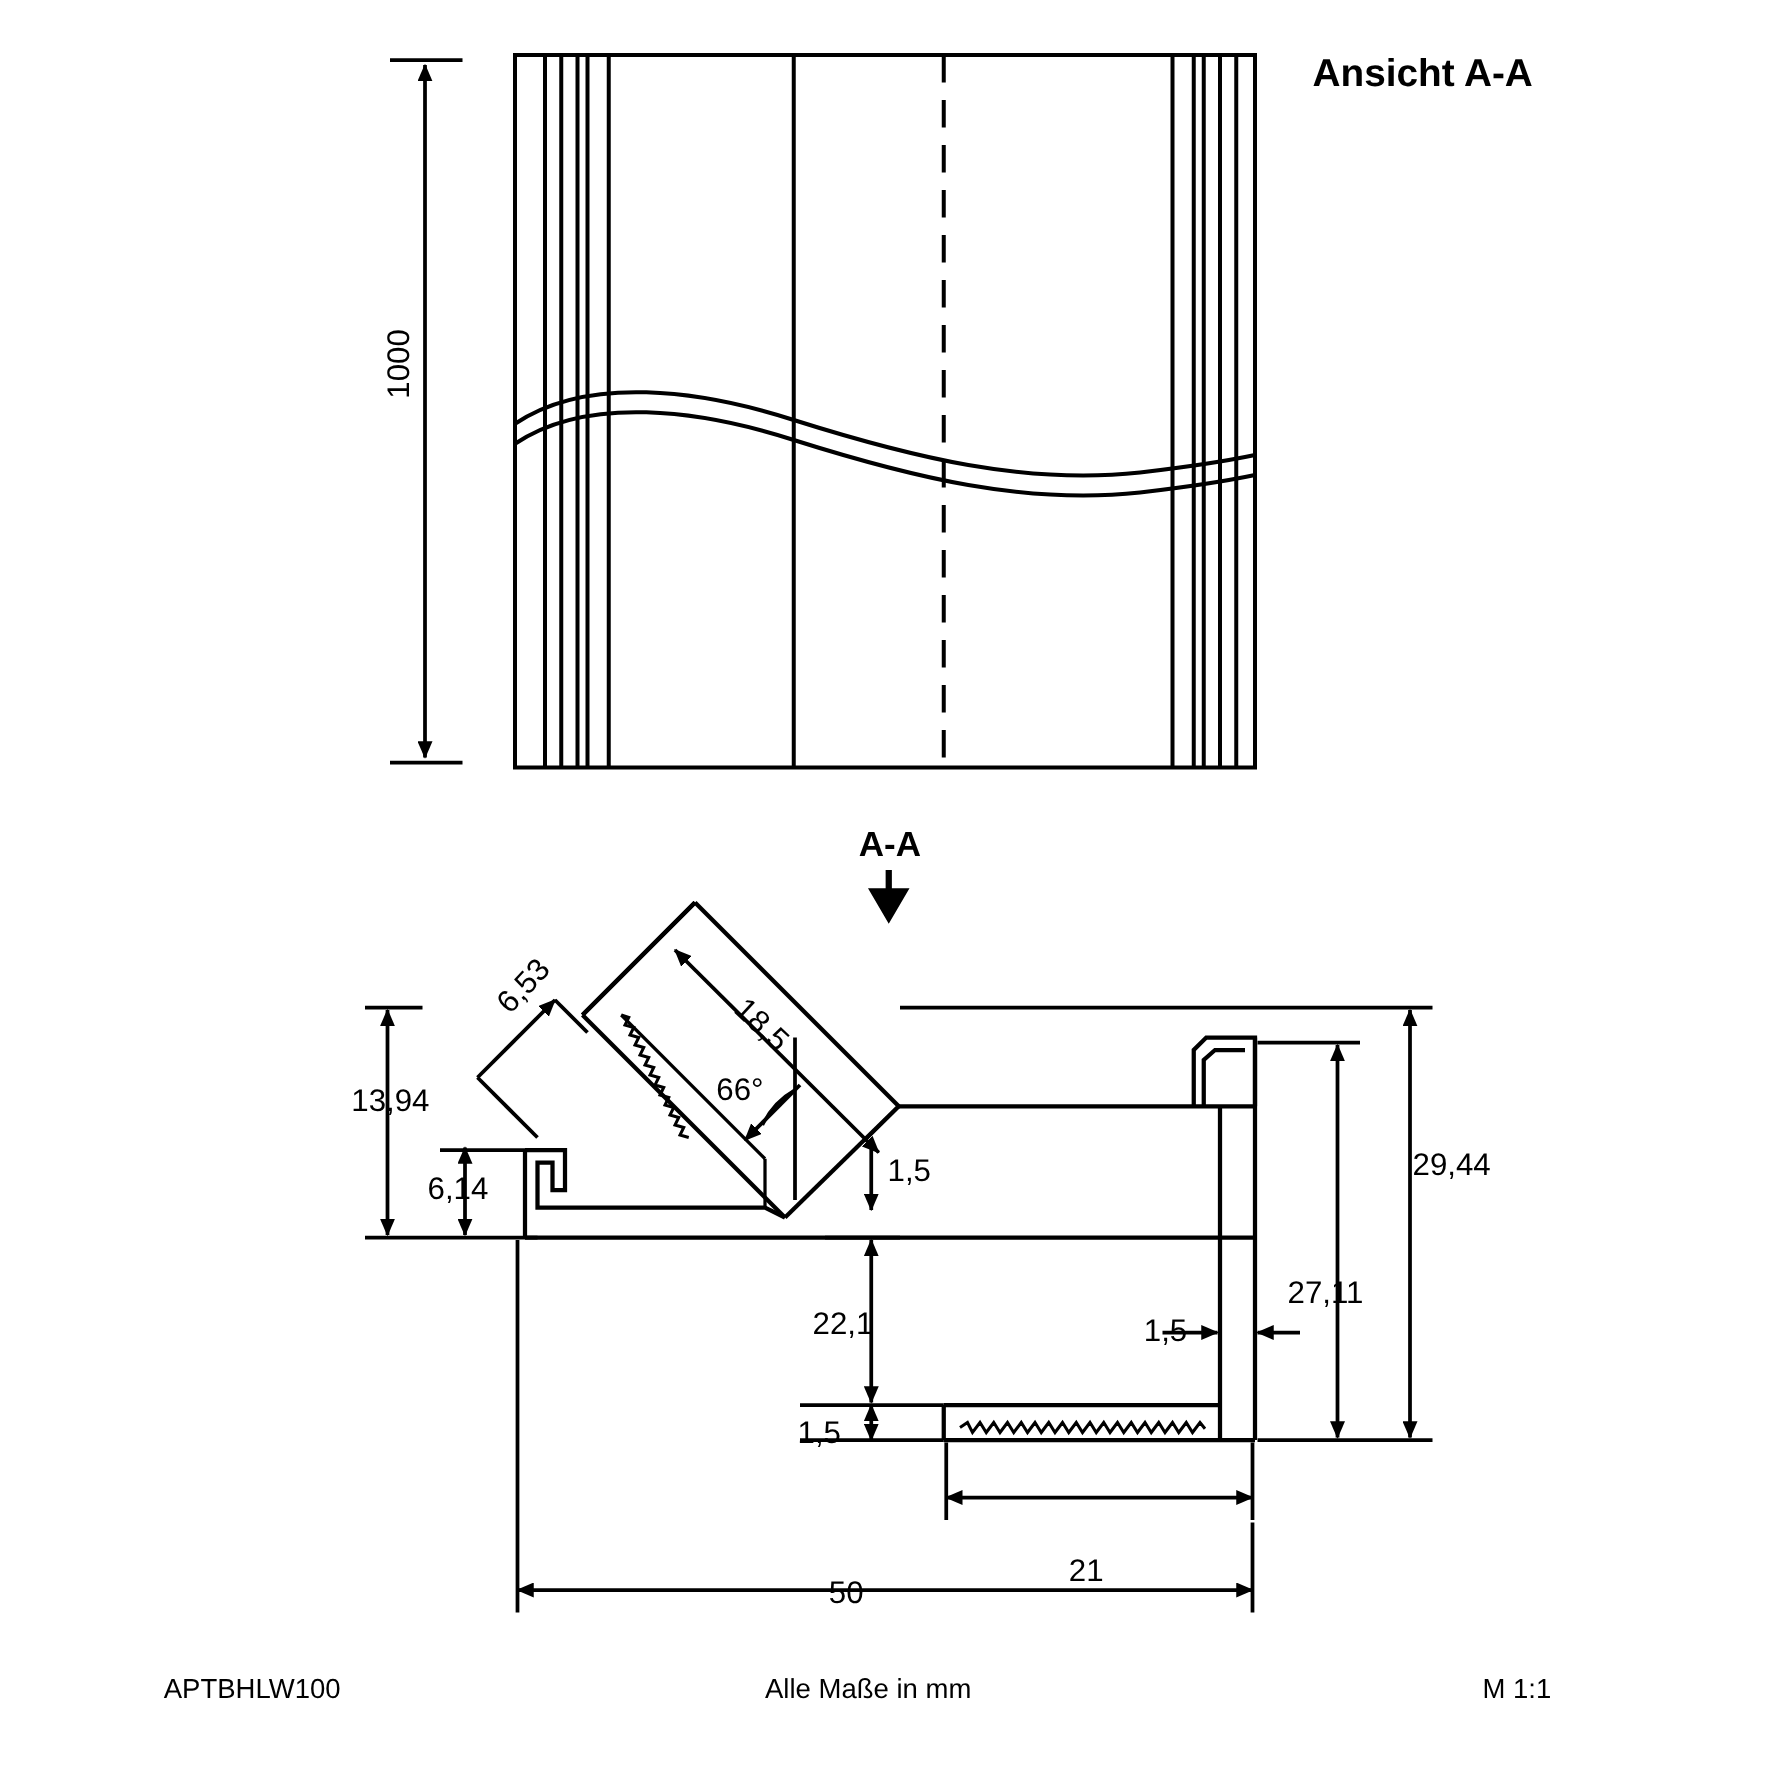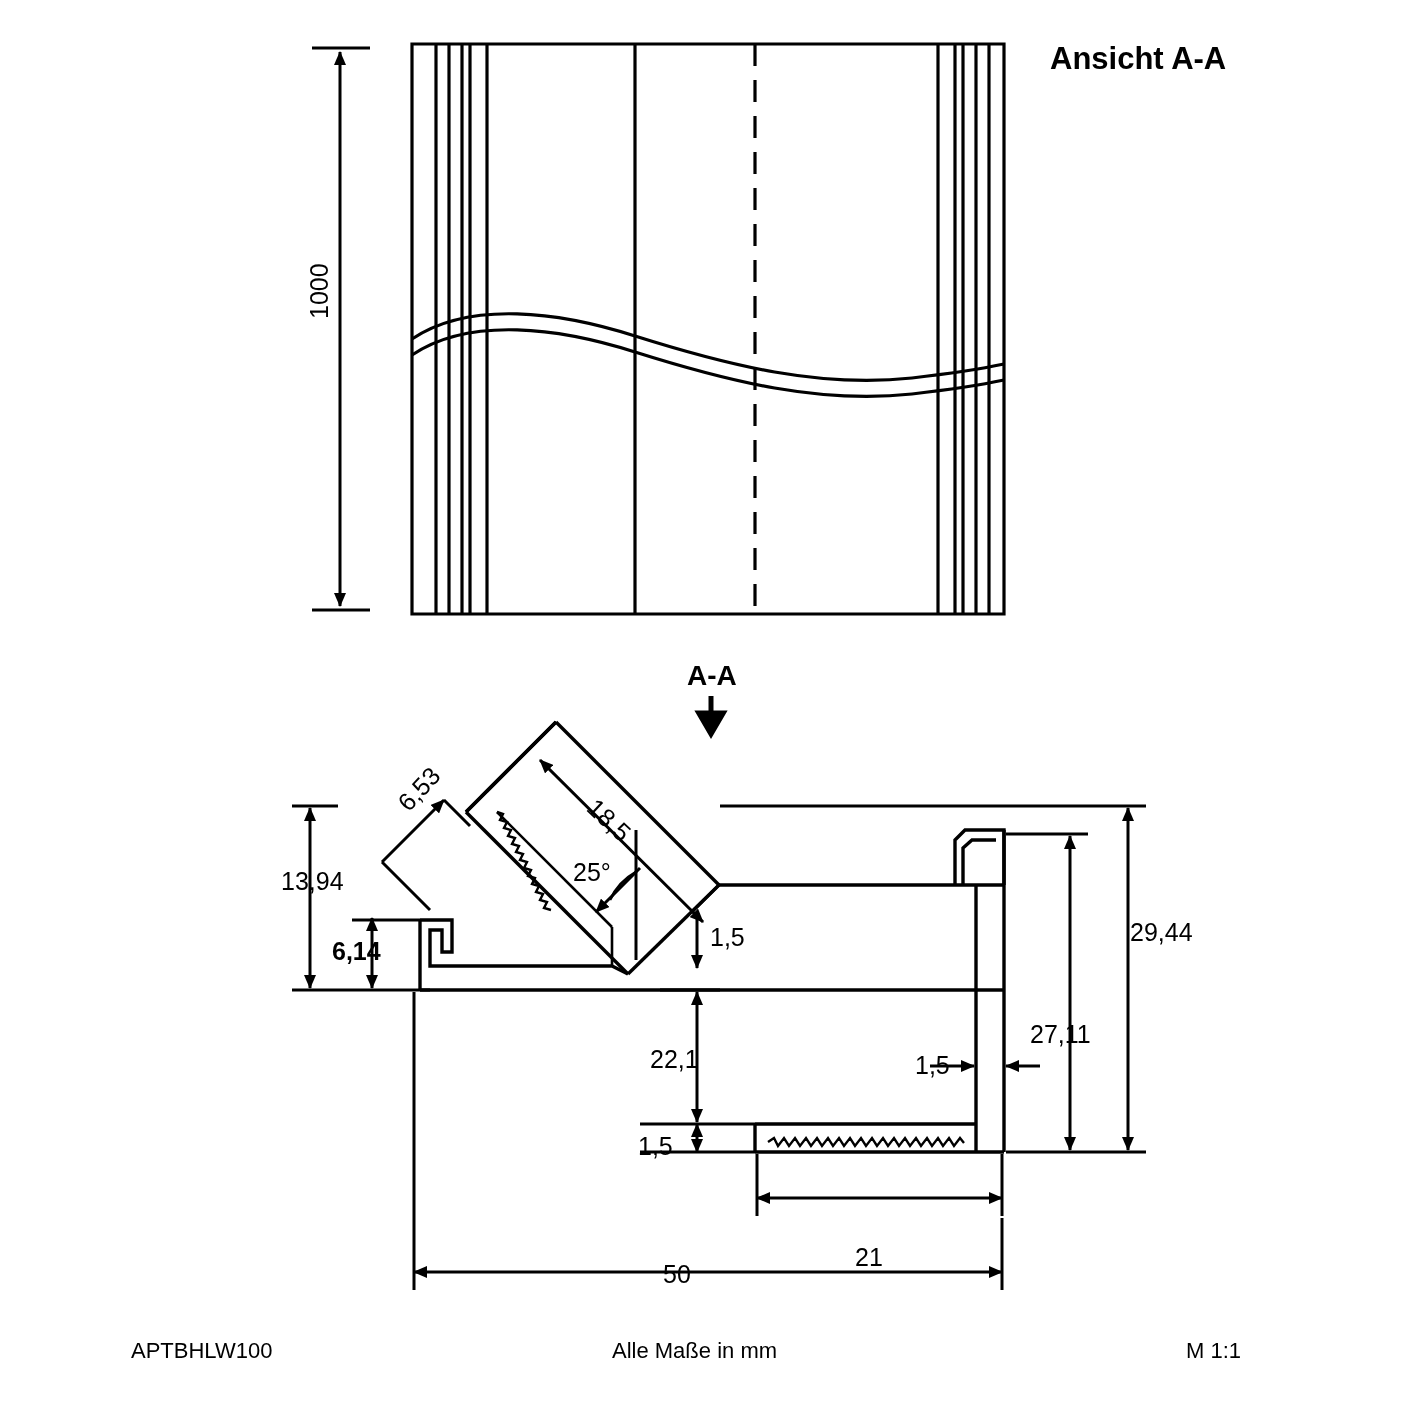--- a/index.html
+++ b/index.html
@@ -176,27 +176,27 @@
   </svg>
 
   <div class="lbl bold" style="left:1050px; top:41px; font-size:31px;">Ansicht A-A</div>
 
   <div class="lbl dim" style="left:305px; top:319px; transform:rotate(-90deg); transform-origin:left top;">1000</div>
 
   <div class="lbl bold" style="left:687px; top:660px; font-size:28px;">A-A</div>
 
   <div class="lbl dim" style="left:281px; top:867px;">13,94</div>
 
-  <div class="lbl dim" style="left:332px; top:937px;font-weight:bold;">6,14</div>
+  <div class="lbl dim" style="left:342px; top:937px;">6,14</div>
 
   <div class="lbl dim" style="left:392px; top:797px; transform:rotate(-47deg); transform-origin:left top;">6,53</div>
 
   <div class="lbl dim" style="left:601px; top:793px; transform:rotate(43deg); transform-origin:left top;">18,5</div>
 
-  <div class="lbl dim" style="left:573px; top:858px;">25°</div>
+  <div class="lbl dim" style="left:573px; top:858px;">66°</div>
 
   <div class="lbl dim" style="left:710px; top:923px;">1,5</div>
 
   <div class="lbl dim" style="left:650px; top:1045px;">22,1</div>
 
   <div class="lbl dim" style="left:638px; top:1132px;">1,5</div>
 
   <div class="lbl dim" style="left:915px; top:1051px;">1,5</div>
 
   <div class="lbl dim" style="left:1086px; top:918px;margin-left:44px;">29,44</div>

